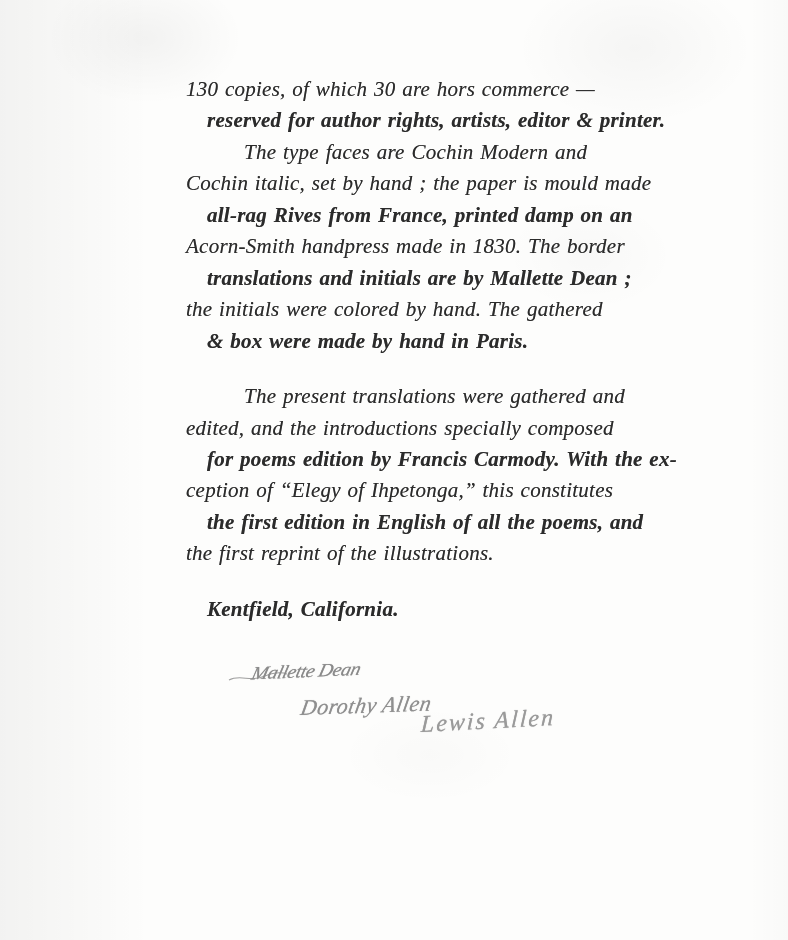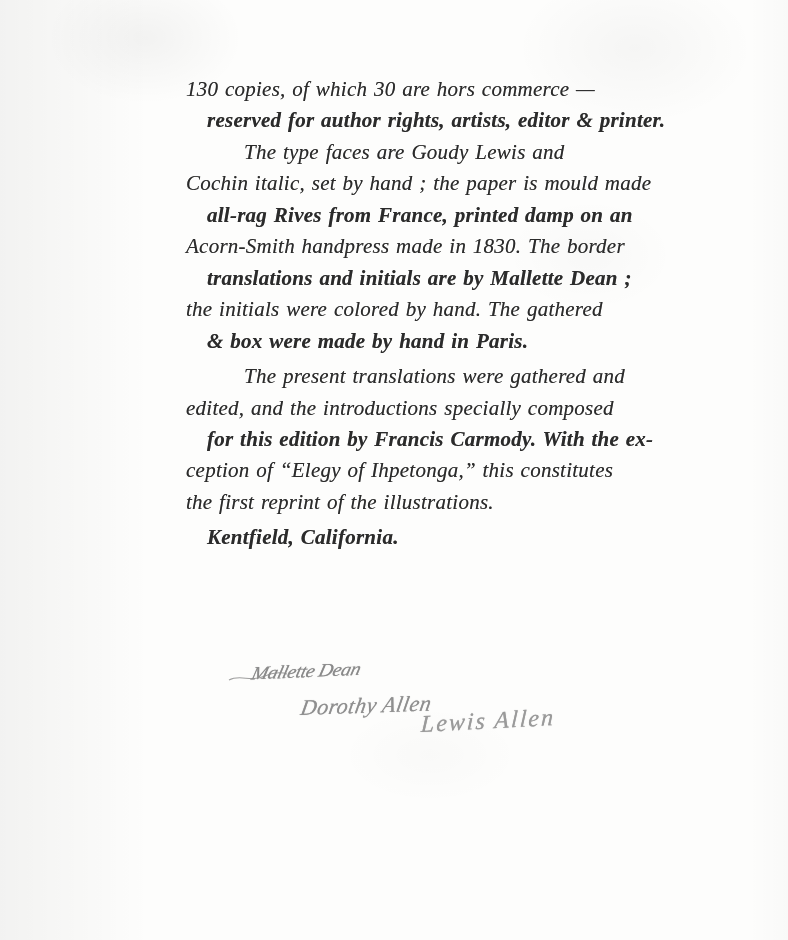--- a/index.html
+++ b/index.html
@@ -31,21 +31,21 @@
     width: 460px;
     color: #2b2b2b;
     font-style: italic;
     font-size: 21px;
     line-height: 31.45px;
     letter-spacing: 0.25px;
     word-spacing: 1.2px;
     text-shadow: 0 0 0.4px rgba(43,43,43,0.55);
   }
   .para { margin: 0; }
-  .para + .para { margin-top: 4px; }
+  .para + .para { margin-top: 24px; }
   .line { white-space: nowrap; }
   .ind-0 { padding-left: 0; }
   .ind-1 { padding-left: 21px; font-weight: bold; }
   .ind-2 { padding-left: 58px; }
 
   
   .sig {
     position: absolute;
     font-style: italic;
     white-space: nowrap;
@@ -85,33 +85,34 @@
 </style>
 </head>
 <body>
 
 <div class="scan-page">
 
   <div class="colophon">
       <div class="para">
         <div class="line ind-0">130 copies, of which 30 are hors commerce —</div>
         <div class="line ind-1">reserved for author rights, artists, editor &amp; printer.</div>
-        <div class="line ind-2">The type faces are Goudy Lewis and</div>
+        <div class="line ind-2">The type faces are Cochin Modern and</div>
         <div class="line ind-0">Cochin italic, set by hand ; the paper is mould made</div>
         <div class="line ind-1">all-rag Rives from France, printed damp on an</div>
         <div class="line ind-0">Acorn-Smith handpress made in 1830. The border</div>
         <div class="line ind-1">translations and initials are by Mallette Dean ;</div>
         <div class="line ind-0">the initials were colored by hand. The gathered</div>
         <div class="line ind-1">&amp; box were made by hand in Paris.</div>
       </div>
       <div class="para">
         <div class="line ind-2">The present translations were gathered and</div>
         <div class="line ind-0">edited, and the introductions specially composed</div>
-        <div class="line ind-1">for this edition by Francis Carmody. With the ex-</div>
+        <div class="line ind-1">for poems edition by Francis Carmody. With the ex-</div>
         <div class="line ind-0">ception of “Elegy of Ihpetonga,” this constitutes</div>
+        <div class="line ind-1">the first edition in English of all the poems, and</div>
         <div class="line ind-0">the first reprint of the illustrations.</div>
       </div>
       <div class="para">
         <div class="line ind-1">Kentfield, California.</div>
       </div>
     </div>
 
   <svg class="flourish" width="60" height="16" viewBox="0 0 60 16">
     <path d="M1 12 C 12 6, 22 14, 34 9 S 54 4, 59 6" fill="none" stroke="#8e8e8e" stroke-width="1.1" opacity="0.85"></path>
   </svg>

